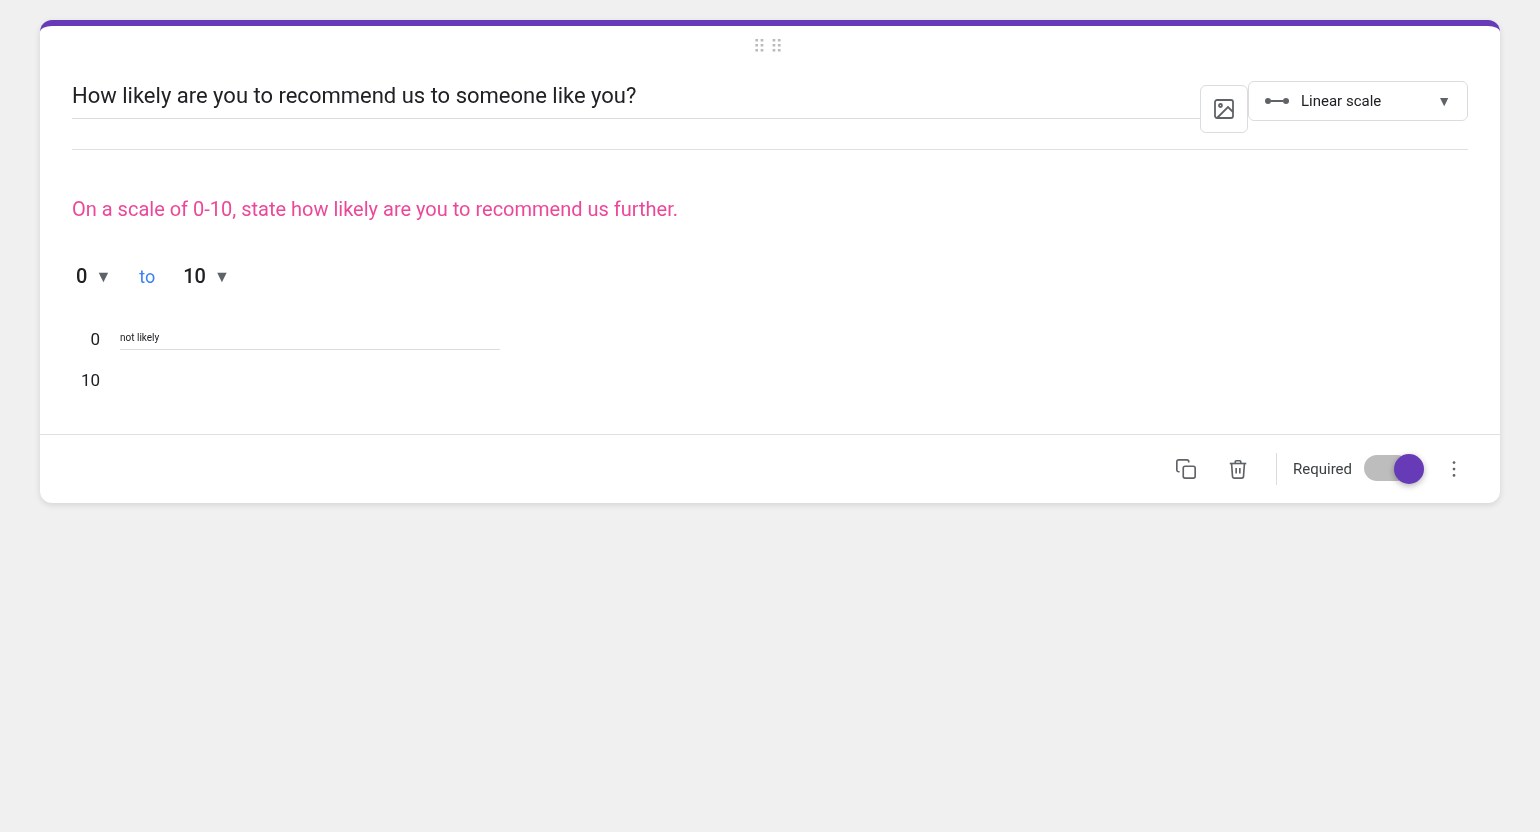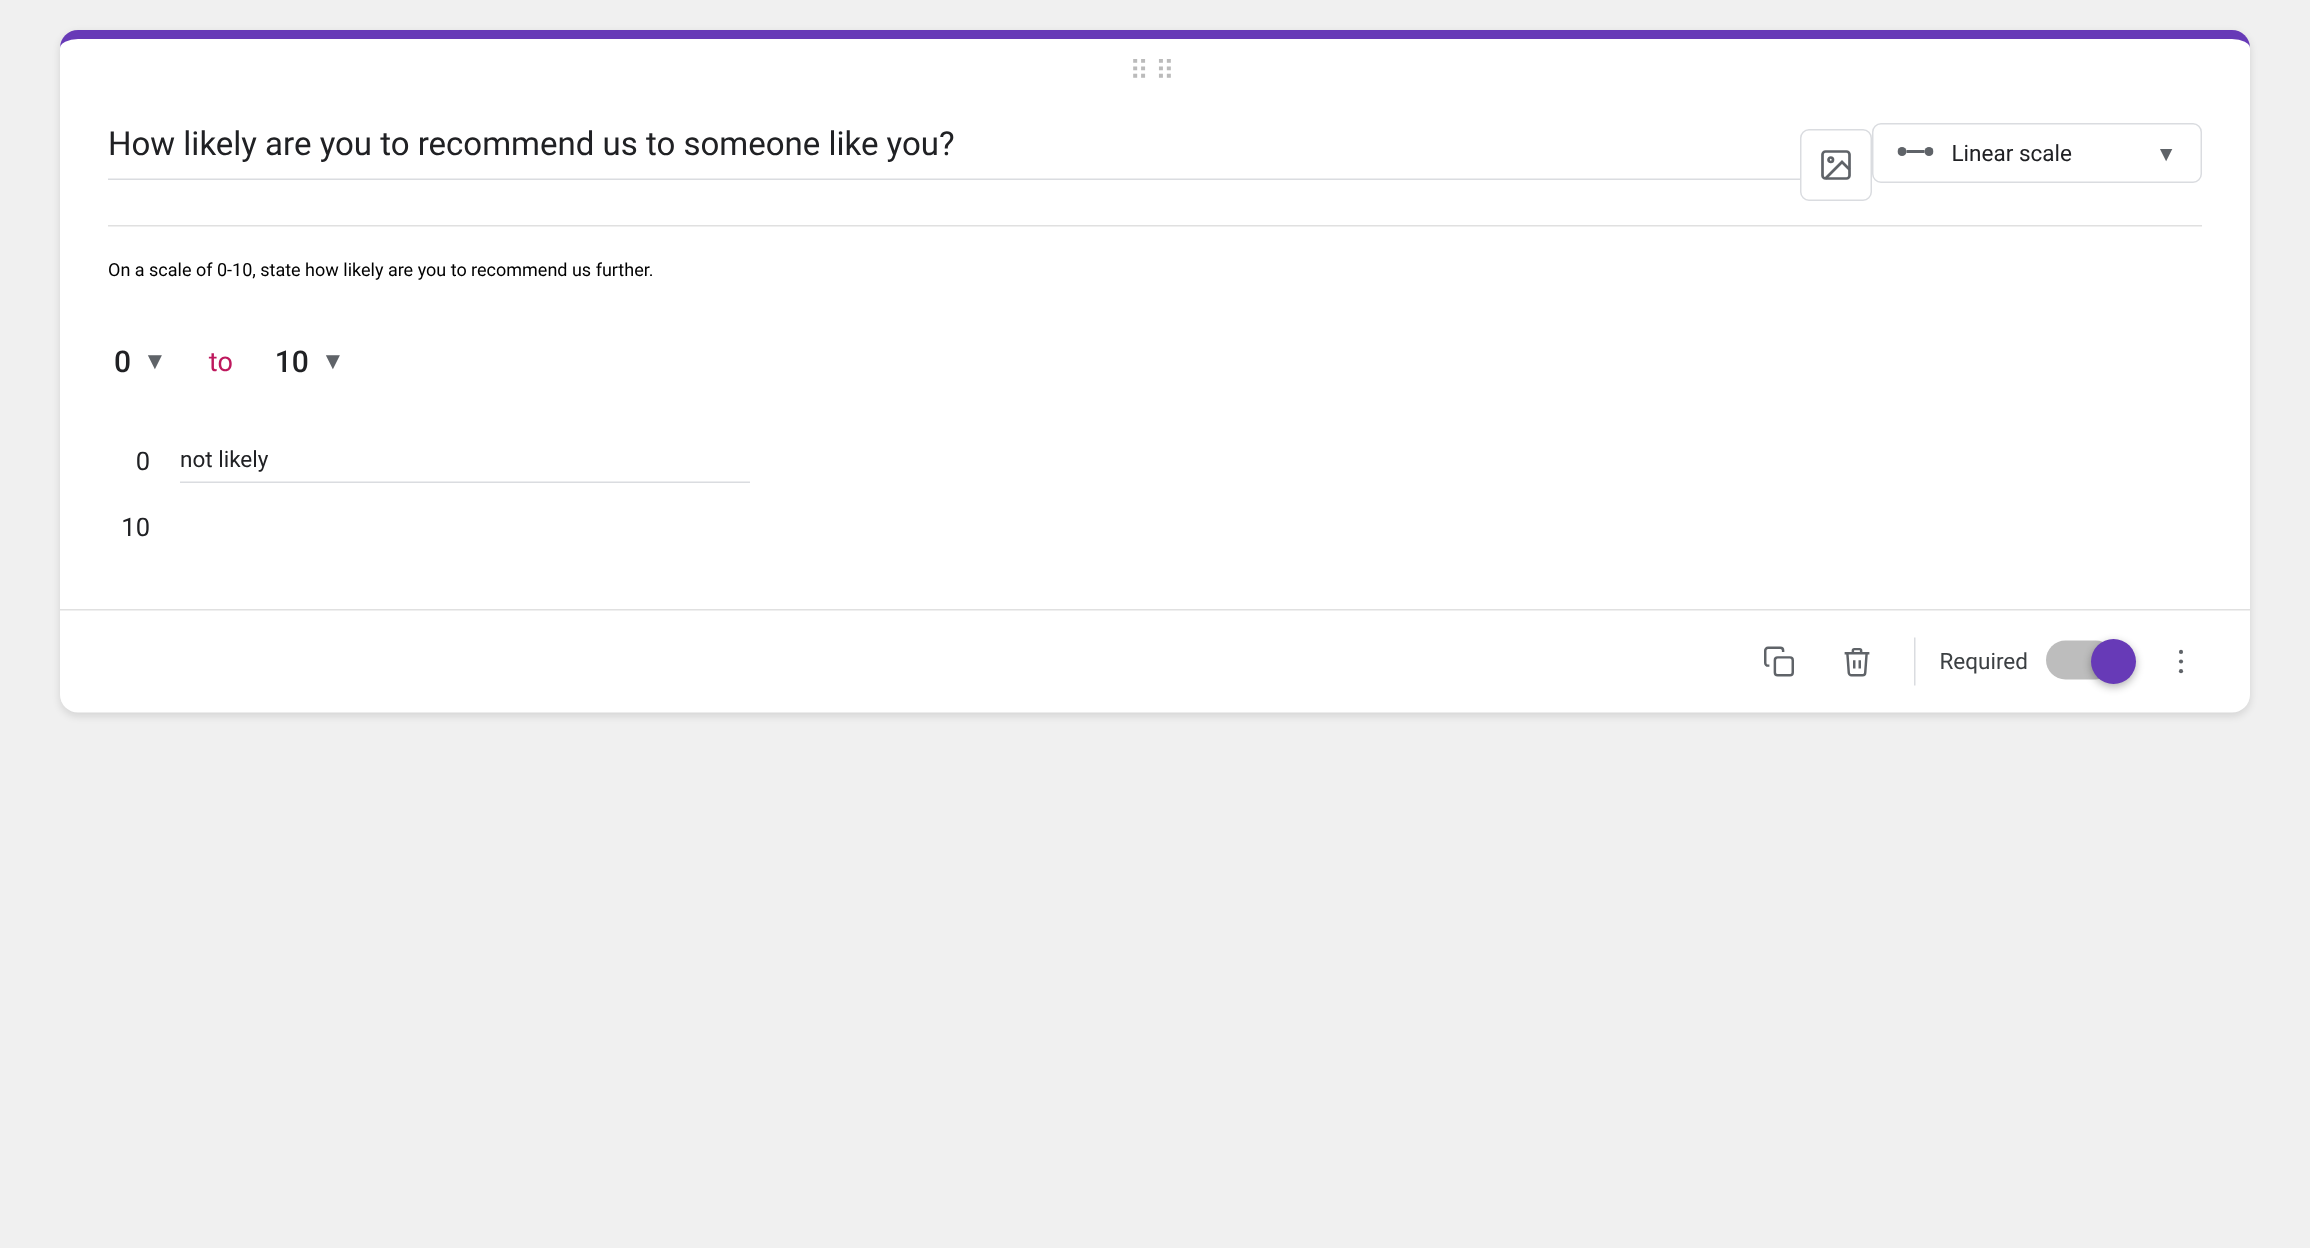--- a/index.html
+++ b/index.html
@@ -119,23 +119,24 @@
       background: #e0e0e0;
       margin: 16px 32px 0;
     }
 
     
     .description-row {
       padding: 20px 32px 0;
     }
 
     .description-text {
-      font-size: 12px;
-      color: #000000;
+      font-size: 20px;
+      color: #ec4899;
       line-height: 1.5;
+      margin-top: 24px;
     }
 
     
     .scale-row {
       display: flex;
       align-items: center;
       gap: 16px;
       padding: 32px 32px 24px;
     }
 
@@ -153,21 +154,21 @@
       color: #202124;
     }
 
     .scale-arrow {
       color: #5f6368;
       font-size: 16px;
     }
 
     .scale-to {
       font-size: 18px;
-      color: #be185d;
+      color: #3b82f6;
       padding: 0 8px;
     }
 
     
     .labels-section {
       padding: 8px 32px 24px;
     }
 
     .label-row {
       display: flex;
@@ -181,21 +182,21 @@
       color: #202124;
       width: 28px;
       text-align: right;
       flex-shrink: 0;
     }
 
     .label-input {
       border: none;
       border-bottom: 1px solid #dadce0;
       outline: none;
-      font-size: 15px;
+      font-size: 10px;
       color: #202124;
       width: 380px;
       padding: 4px 0 6px;
       background: transparent;
       font-family: inherit;
     }
 
     .label-input::placeholder {
       color: #9aa0a6;
     }

